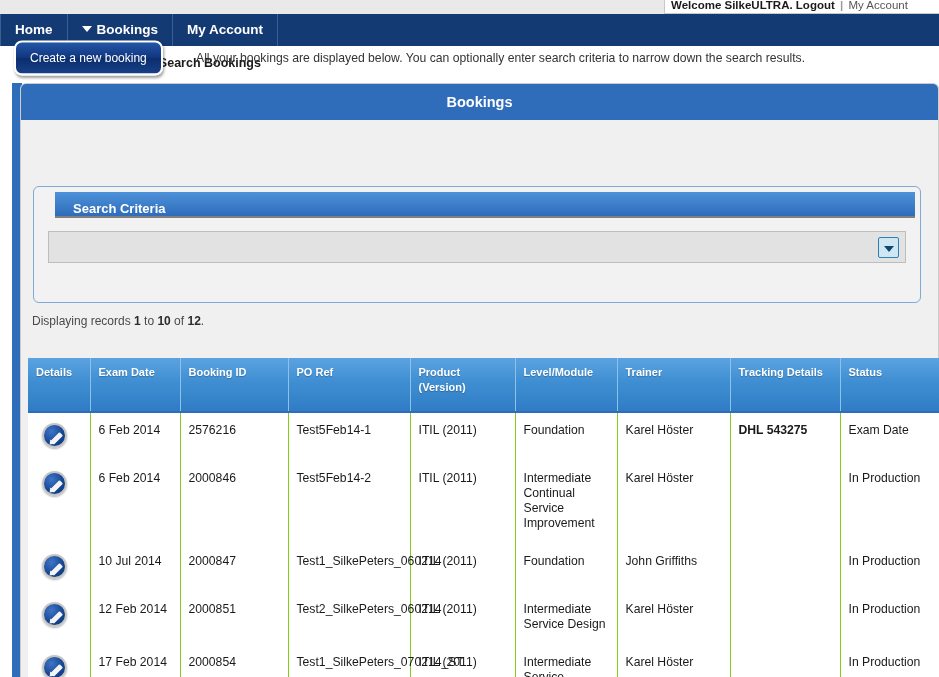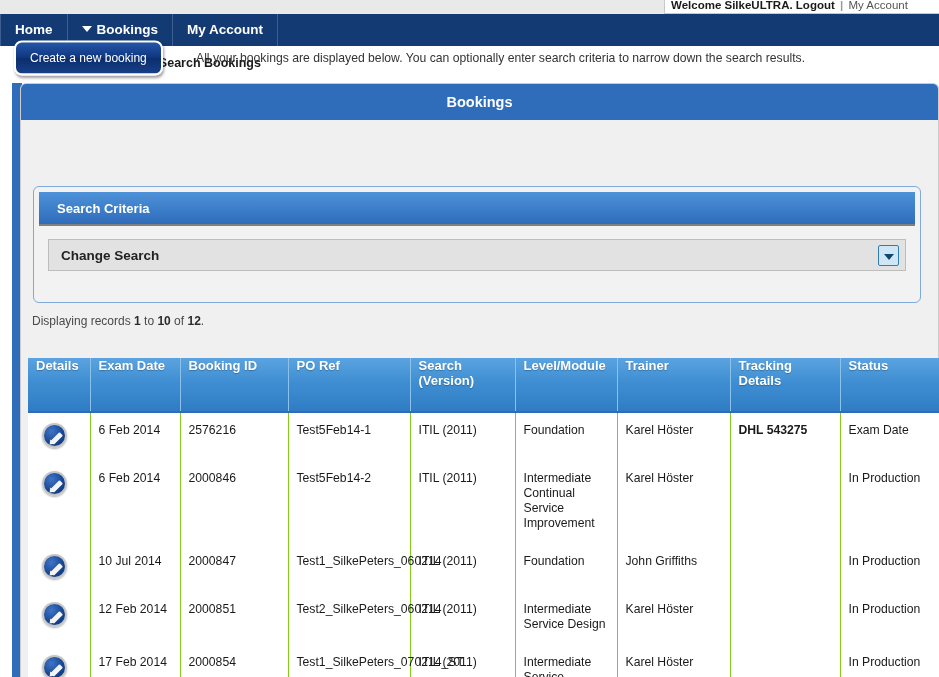--- a/index.html
+++ b/index.html
@@ -146,28 +146,29 @@
   
   .search-box {
     position: absolute; left: 33px; top: 186px;
     width: 888px; height: 117px;
     background: #f2f2f2;
     border: 1px solid #7fa9d8;
     border-radius: 6px;
     padding: 5px;
   }
   .search-header {
-    height: 34px;
+    height: 26px;
     background: linear-gradient(to bottom, #4d92d9 0%, #2f6cba 100%);
     color: #ffffff;
     font-size: 13px;
     font-weight: bold;
     line-height: 34px;
     padding-left: 18px;
     border-bottom: 2px solid #808080;
+    margin-left: 16px;
   }
   .change-search {
     position: relative;
     margin: 13px 9px 0 9px;
     height: 32px;
     background: #e2e2e2;
     border: 1px solid #bdbdbd;
   }
   .change-search-label {
     position: absolute; left: 12px; top: 0;
@@ -210,25 +211,25 @@
   }
   table.results {
     width: 911px;
     border-collapse: collapse;
     table-layout: fixed;
     background: #ffffff;
   }
   table.results thead th {
     background: linear-gradient(to bottom, #5ba3e0 0%, #3f8ed2 45%, #2f7cc4 100%);
     color: #ffffff;
-    font-size: 13px;
+    font-size: 11px;
     font-weight: bold;
     text-align: left;
     vertical-align: top;
-    padding: 0 8px 8px 8px;
+    padding: 7px 8px 8px 8px;
     border-right: 1px solid #8cc2ea;
     border-bottom: 2px solid #2f6cba;
     height: 54px;
     line-height: 15px;
     text-shadow: 0 1px 1px rgba(0,0,0,0.25);
   }
   table.results thead th:last-child { border-right: none; }
   table.results tbody td {
     font-size: 12.2px;
     color: #1a1a1a;
@@ -312,21 +313,20 @@
     <div class="action-row"></div>
   </div>
 </div>
 
 <button class="create-btn">Create a new booking</button>
 <div class="intro-text">All your bookings are displayed below. You can optionally enter search criteria to narrow down the search results.</div>
 
 <div class="search-box">
   <div class="search-header">Search Criteria</div>
   <div class="change-search">
-    <span class="change-search-label">Change Search</span>
     <span class="dd-btn"></span>
   </div>
 </div>
 
 <div class="records-label">
   <span>Displaying records </span><b>1</b><span> to </span><b>10</b><span> of </span><b>12</b><span>.</span>
 </div>
 
 <div class="table-wrap">
   <table class="results">
@@ -340,21 +340,21 @@
       <col style="width:113px">
       <col style="width:110px">
       <col style="width:99px">
     </colgroup>
     <thead>
       <tr>
         <th>Details</th>
         <th>Exam Date</th>
         <th>Booking ID</th>
         <th>PO Ref</th>
-        <th>Search (Version)</th>
+        <th>Product (Version)</th>
         <th>Level/Module</th>
         <th>Trainer</th>
         <th>Tracking Details</th>
         <th>Status</th>
       </tr>
     </thead>
     <tbody>
       <tr>
         <td>
             <span class="pencil-icon"></span>

